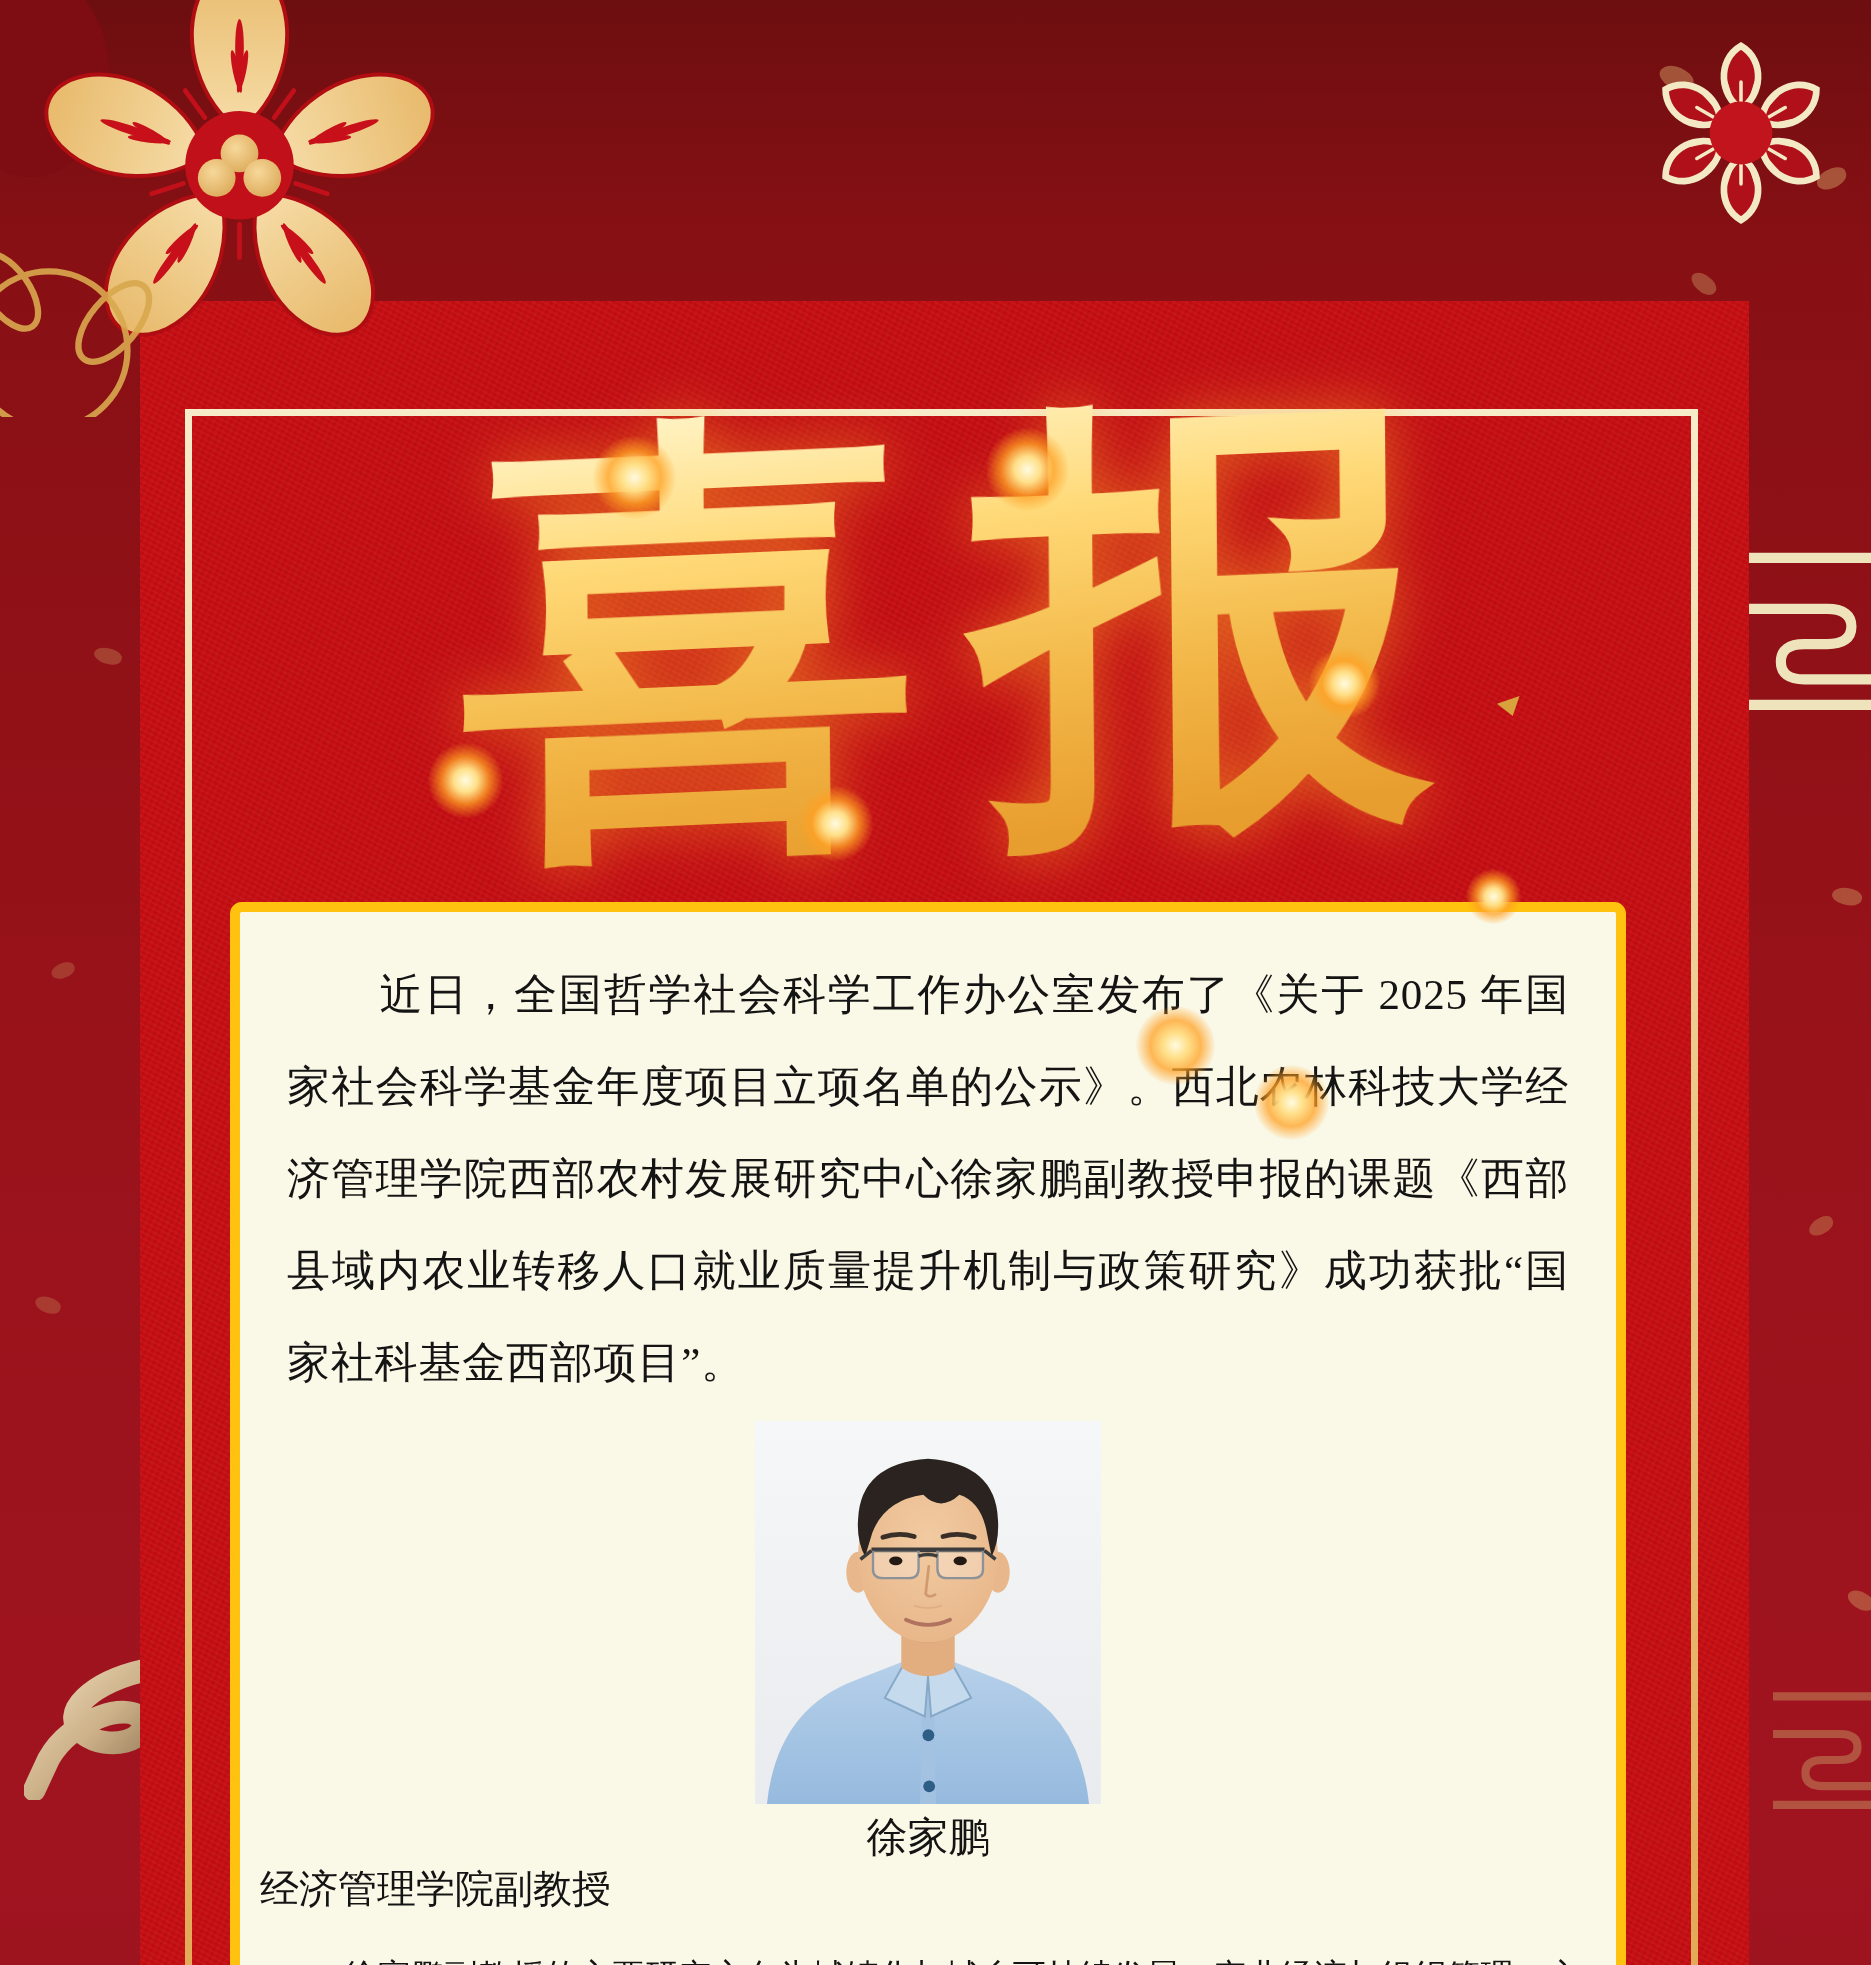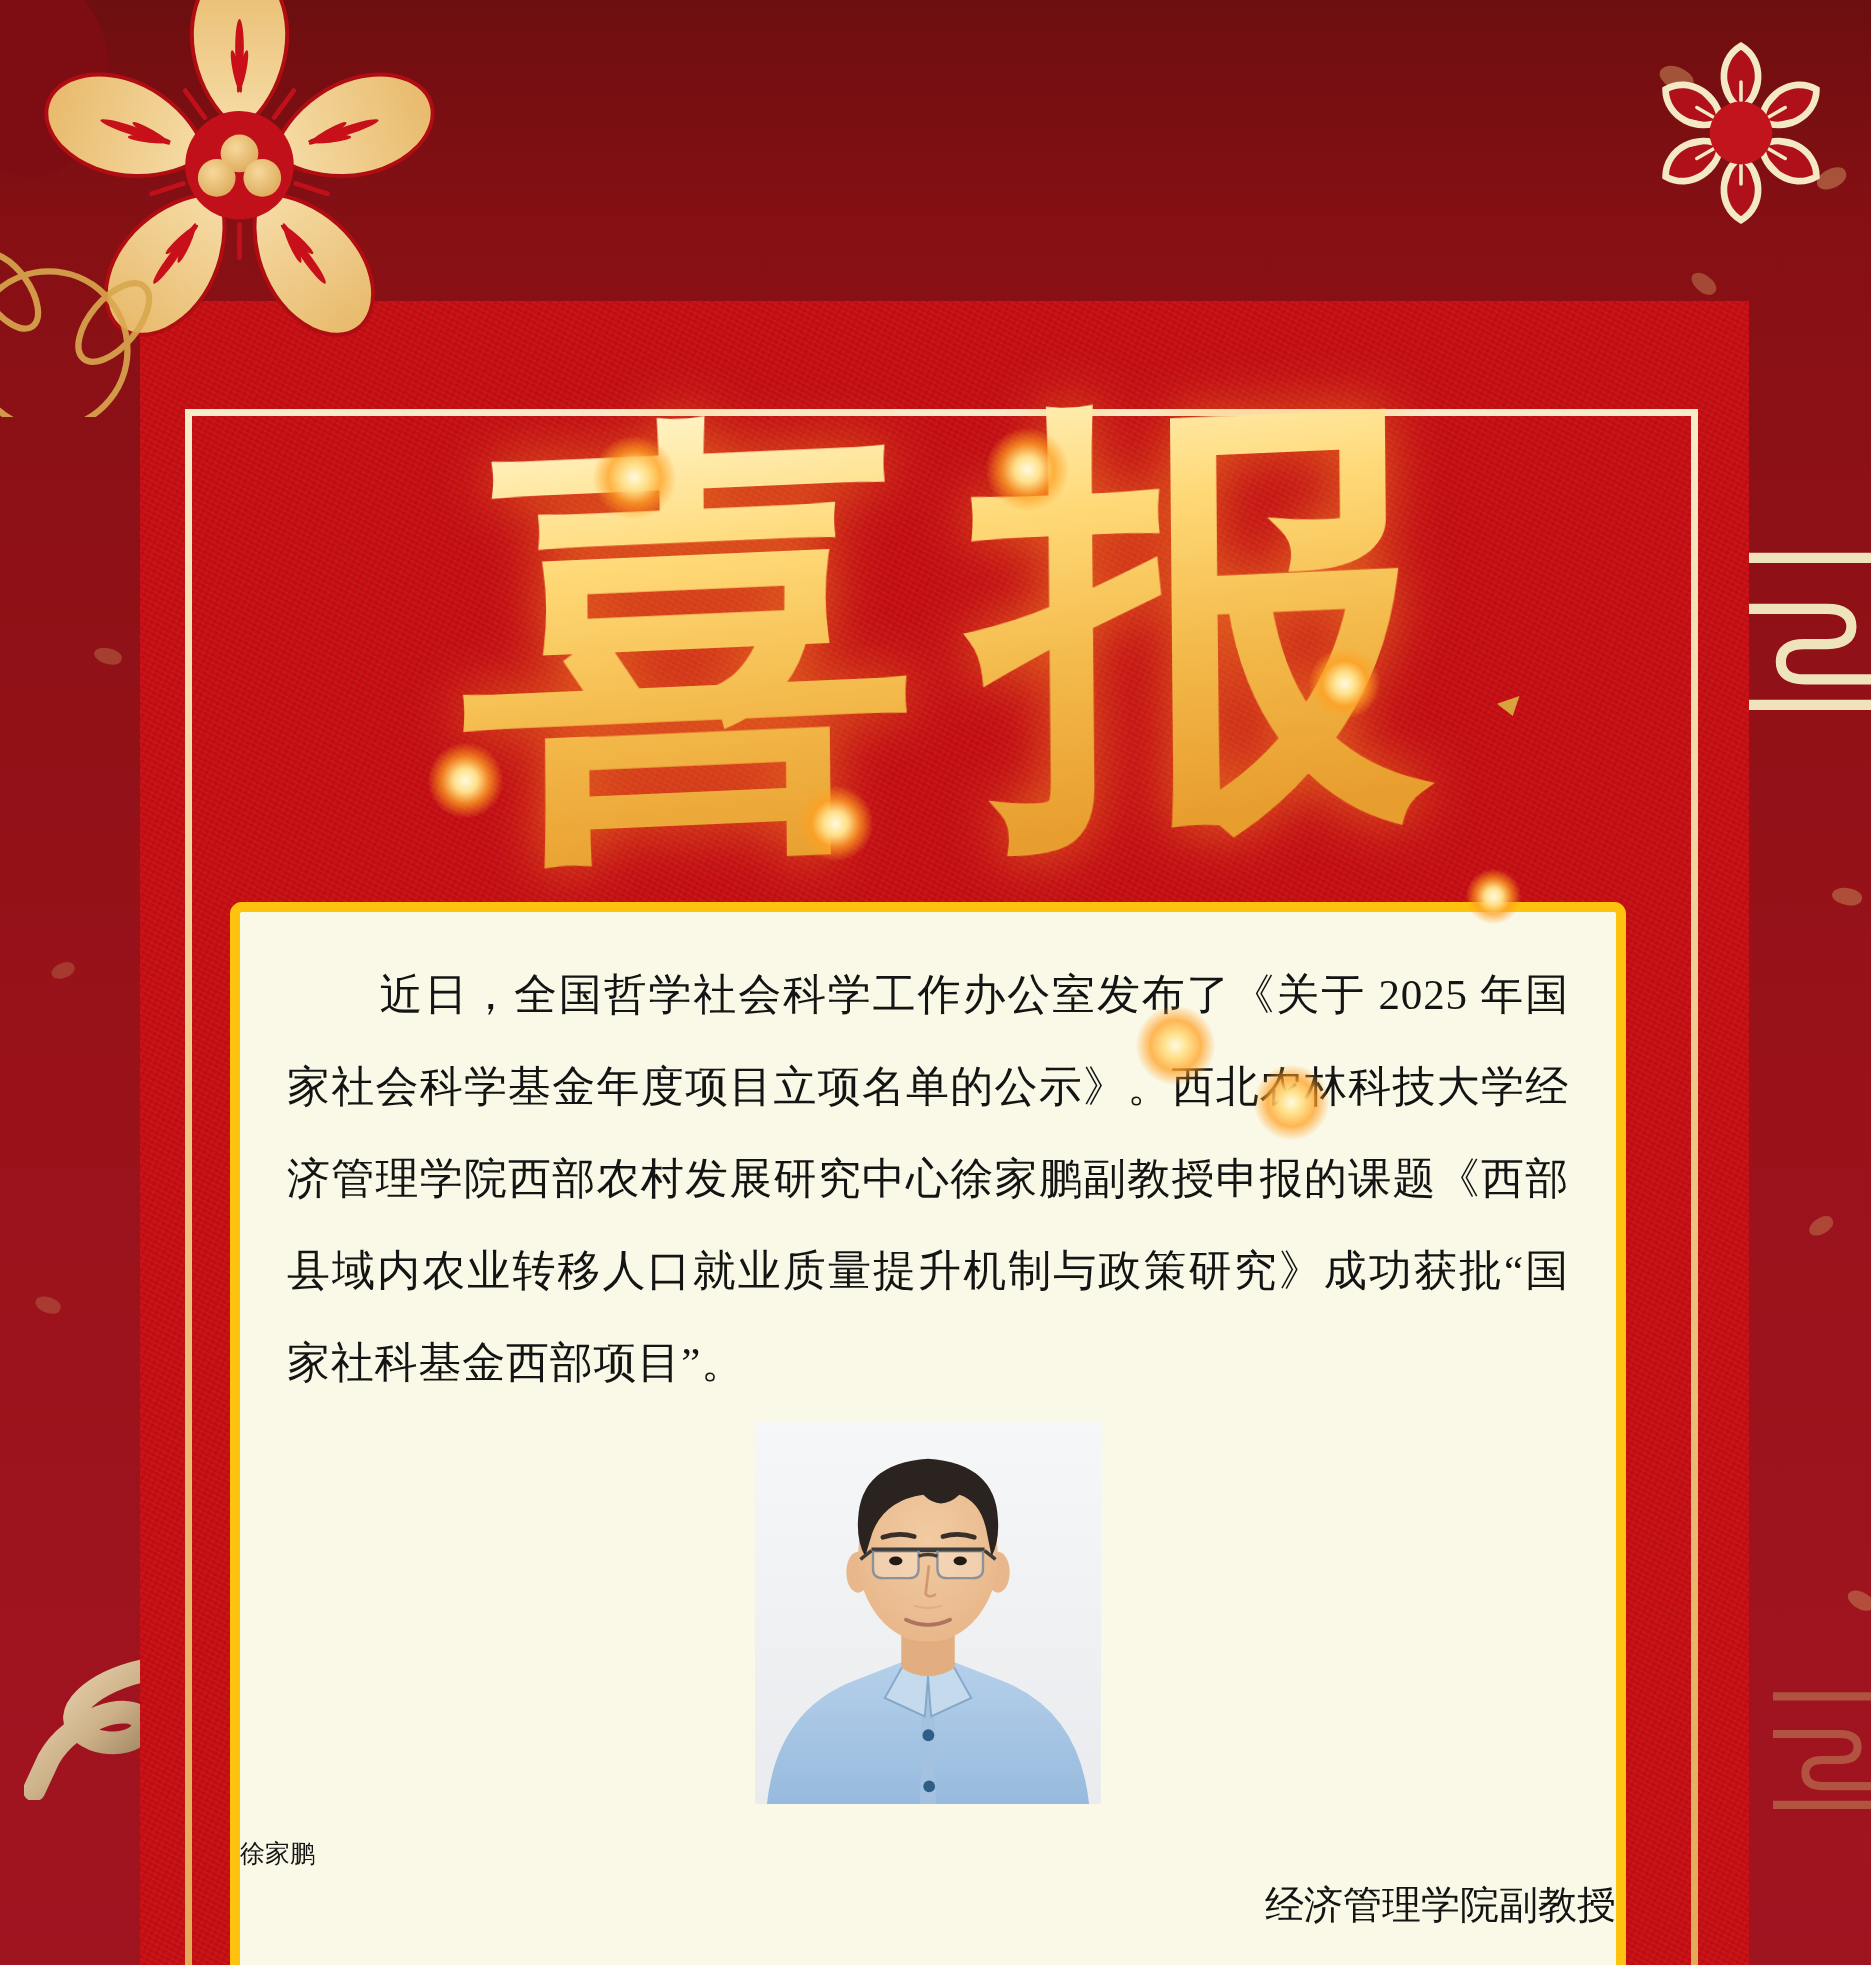--- a/index.html
+++ b/index.html
@@ -43,22 +43,22 @@
     position:absolute;left:230px;top:902px;width:1396px;height:1440px;z-index:4;
     background:#faf8e6;border:10.2px solid #ffc20e;border-radius:11.8px;
   }
   .announcement{
     margin:37px 47px 0;font-size:43px;line-height:92px;color:#141414;
     text-align:justify;text-indent:2.15em;letter-spacing:0.8px;
   }
   .photo{
     width:346px;height:383px;margin:11.8px auto 0;background:#f3f4f6;overflow:hidden;
   }
-  .caption-name{margin-top:24px;text-align:left;font-size:25px;line-height:51px;color:#141414;}
-  .caption-title{text-align:right;font-size:39px;line-height:51px;color:#141414;}
+  .caption-name{margin-top:8px;text-align:center;font-size:41px;line-height:51px;color:#141414;}
+  .caption-title{text-align:left;font-size:39px;line-height:51px;color:#141414;padding-left:20px;}
   .bio{
     margin:21.6px 35px 0;font-size:33px;line-height:83px;color:#141414;
     text-align:justify;text-indent:2.1em;letter-spacing:0.4px;
   }
   
   .abs{position:absolute;}
   .confetti{position:absolute;z-index:5;border-radius:60% 40% 55% 45%;}
   .triangle{position:absolute;z-index:5;width:0;height:0;
     border-left:13.4px solid transparent;border-right:7.9px solid transparent;
     border-bottom:20.4px solid #d8a33c;transform:rotate(38deg);}

